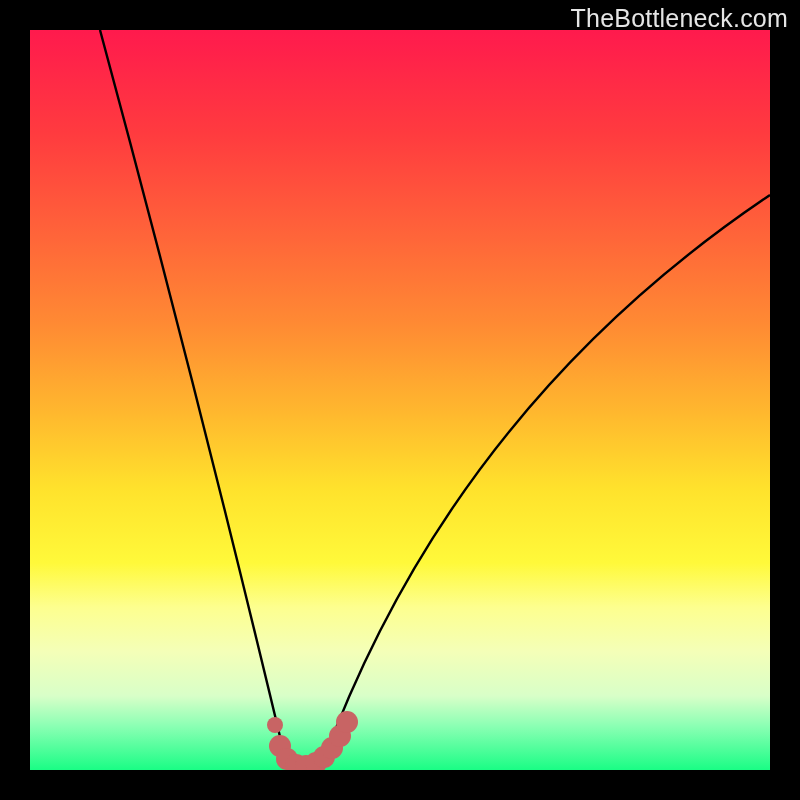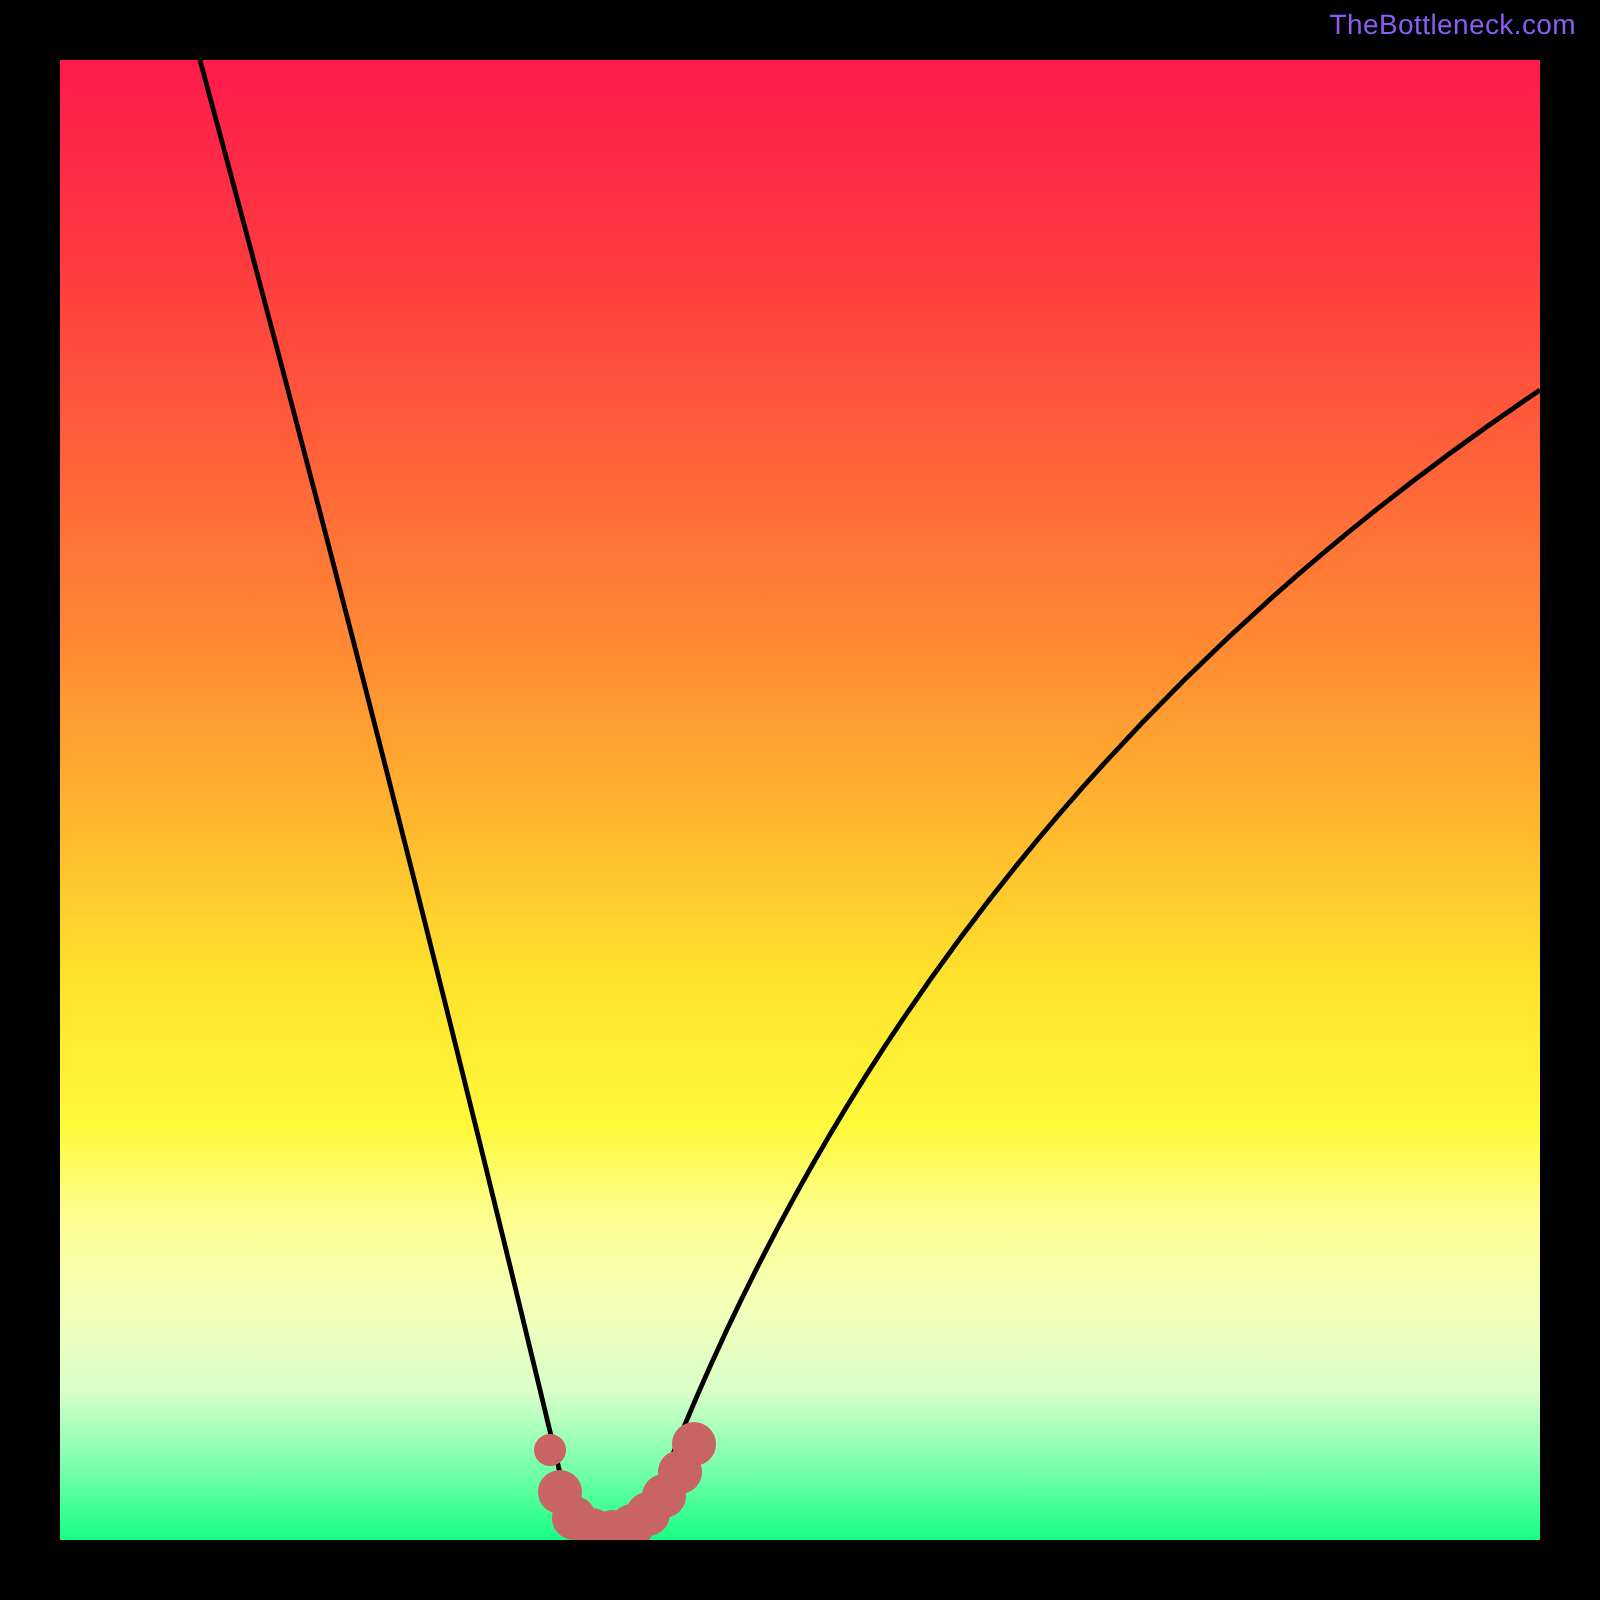--- a/index.html
+++ b/index.html
@@ -45,22 +45,22 @@
     position: absolute;
     top: 0;
     left: 0;
     width: 740px;
     height: 740px;
   }
   .attribution {
     position: absolute;
     top: 4px;
     right: 12px;
-    color: #8b5cf6;
-    font-size: 14px;
+    color: #e5e5e5;
+    font-size: 25px;
     letter-spacing: 0.2px;
     user-select: none;
   }
 </style>
 </head>
 <body>
 
 <div class="frame">
   <div class="plot">
     <svg class="curves" viewBox="0 0 740 740" preserveAspectRatio="none">

